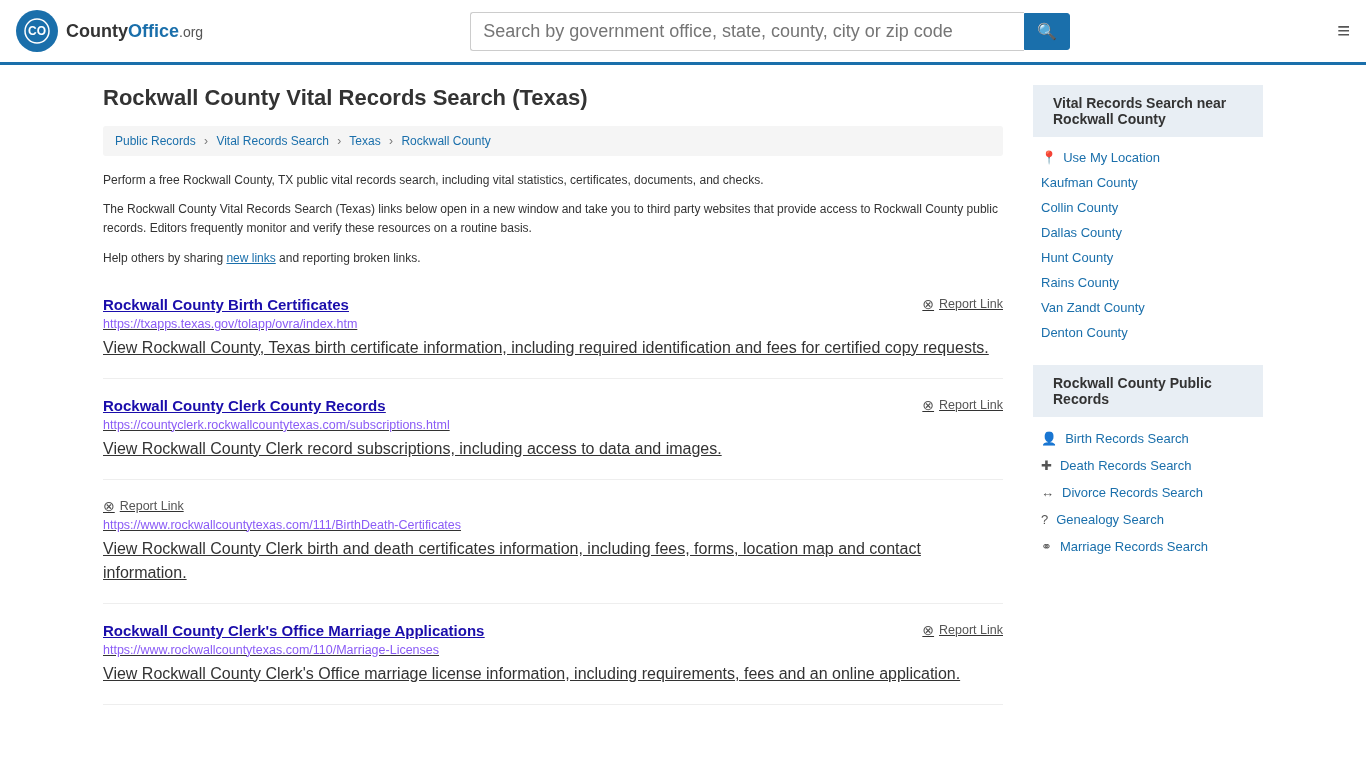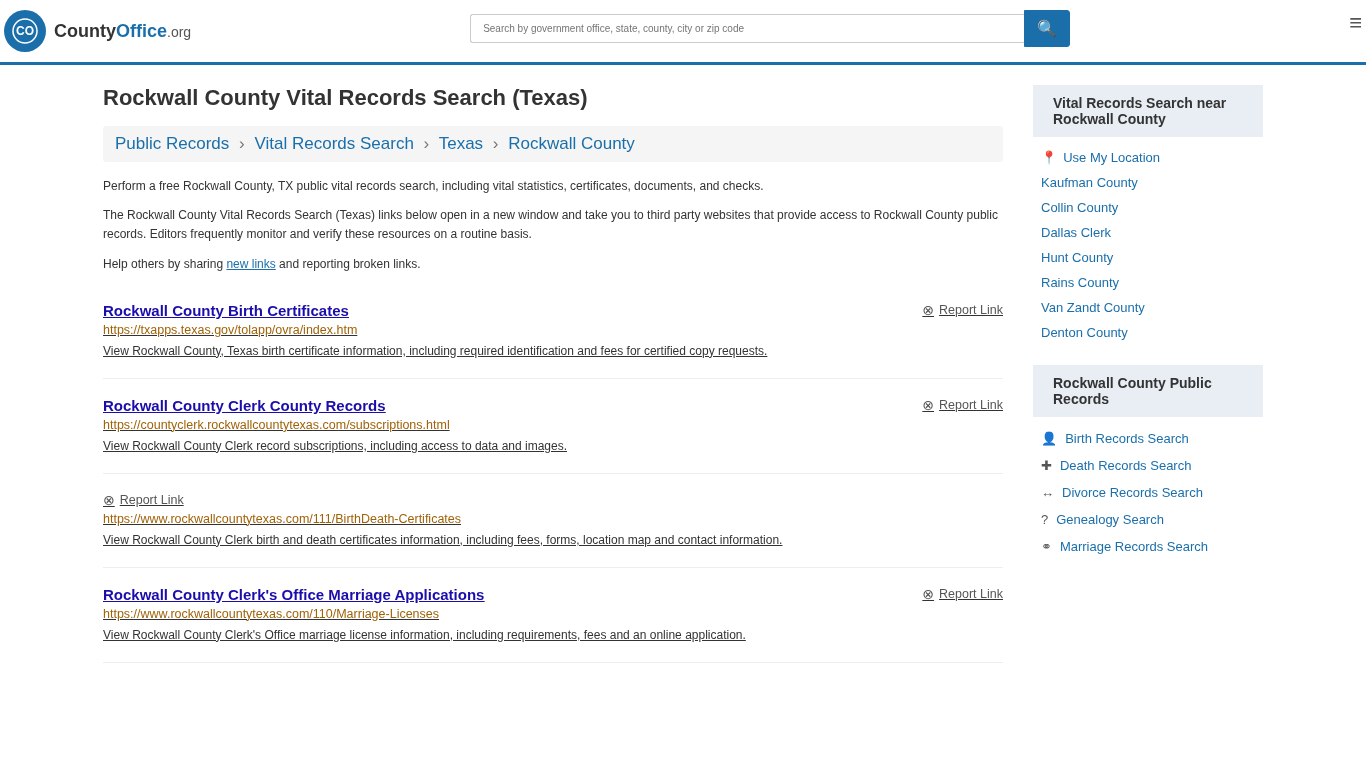--- a/index.html
+++ b/index.html
@@ -2,23 +2,23 @@
 <html><head>
   <meta charset="utf-8">
   <style>
     * { margin: 0; padding: 0; box-sizing: border-box; }
     body { font-family: Arial, sans-serif; font-size: 14px; color: #333; background: #fff; }
 
     
     .header {
       background: #fff;
       border-bottom: 3px solid #1a6fab;
-      padding: 10px 4px;
-      display: flex;
-      align-items: flex-start;
+      padding: 10px 16px;
+      display: flex;
+      align-items: center;
       justify-content: space-between;
     }
     .logo-area {
       display: flex;
       align-items: center;
       gap: 8px;
     }
     .logo-circle {
       width: 42px;
       height: 42px;
@@ -44,21 +44,21 @@
       flex: 1;
       max-width: 600px;
       margin: 0 30px;
     }
     .search-input {
       flex: 1;
       padding: 8px 12px;
       border: 1px solid #ccc;
       border-right: none;
       border-radius: 3px 0 0 3px;
-      font-size: 10px;
+      font-size: 18px;
       color: #999;
       outline: none;
     }
     .search-btn {
       background: #1a6fab;
       border: 1px solid #1a6fab;
       color: white;
       padding: 8px 12px;
       border-radius: 0 3px 3px 0;
       cursor: pointer;
@@ -89,21 +89,21 @@
       color: #333;
       margin-bottom: 15px;
     }
 
     
     .breadcrumb {
       background: #f5f5f5;
       padding: 8px 12px;
       border-radius: 3px;
       margin-bottom: 15px;
-      font-size: 17px;
+      font-size: 12px;
       color: #555;
     }
     .breadcrumb a {
       color: #1a6fab;
       text-decoration: none;
     }
     .breadcrumb .sep { margin: 0 5px; color: #777; }
 
     
     .desc {
@@ -142,26 +142,26 @@
       gap: 5px;
       font-size: 12.5px;
       color: #555;
       cursor: pointer;
       white-space: nowrap;
     }
     .report-icon {
       font-size: 14px;
     }
     .result-url {
-      color: #a16207;
+      color: #8b5cf6;
       font-size: 12.5px;
       margin-bottom: 5px;
     }
     .result-desc {
-      font-size: 12px;
+      font-size: 16px;
       color: #333;
       line-height: 1.5;
     }
 
     
     .sidebar {
       width: 230px;
       flex-shrink: 0;
     }
 
@@ -314,21 +314,21 @@
         <a href="#">Use My Location</a>
       </div>
 
       <div class="sidebar-link-item">
         <a href="#">Kaufman County</a>
       </div>
       <div class="sidebar-link-item">
         <a href="#">Collin County</a>
       </div>
       <div class="sidebar-link-item">
-        <a href="#">Dallas Clerk</a>
+        <a href="#">Dallas County</a>
       </div>
       <div class="sidebar-link-item">
         <a href="#">Hunt County</a>
       </div>
       <div class="sidebar-link-item">
         <a href="#">Rains County</a>
       </div>
       <div class="sidebar-link-item">
         <a href="#">Van Zandt County</a>
       </div>

